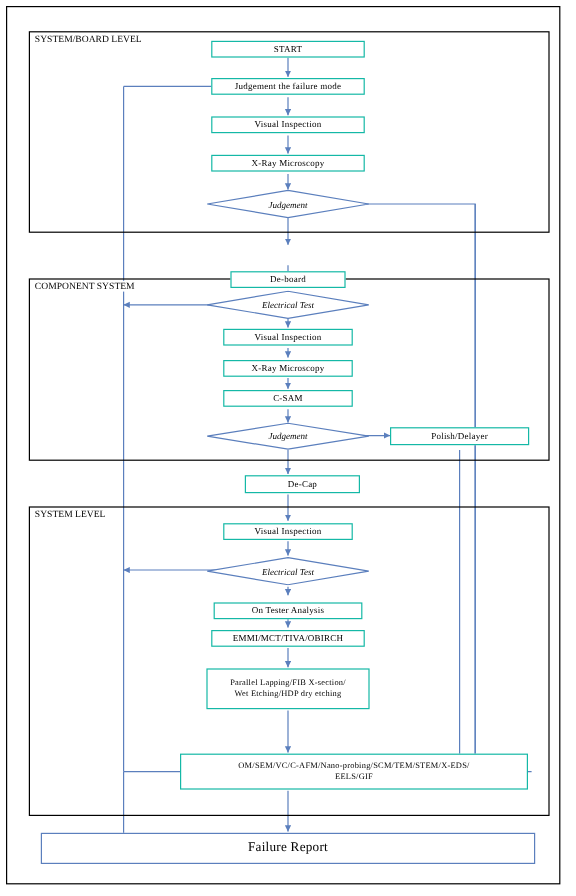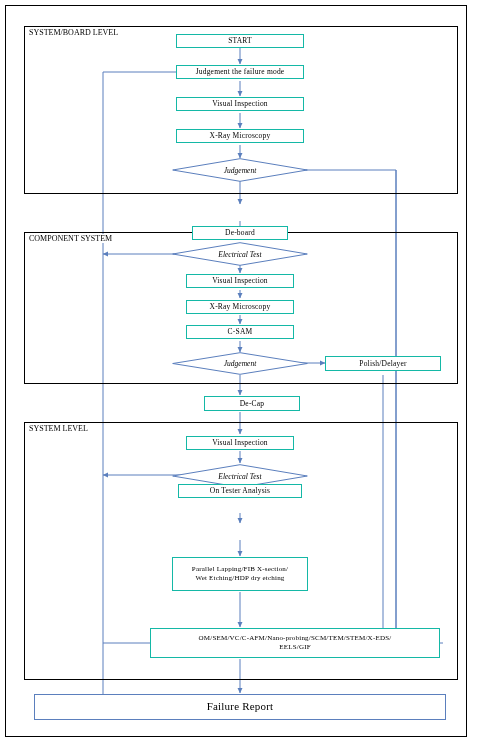--- a/index.html
+++ b/index.html
@@ -206,22 +206,23 @@
 
   <div class="node" style="left:186px; top:436px; width:108px; height:14px;">Visual Inspection</div>
 
   <div class="diamond-wrap" style="left:172px; top:464px; width:136px; height:24px;">
     <svg width="136" height="24" viewBox="0 0 136 24">
       <polygon points="68,0.7 135.3,12 68,23.3 0.7,12" fill="#ffffff" stroke="#5b7fbd" stroke-width="1"></polygon>
     </svg>
     <div class="diamond-label">Electrical Test</div>
   </div>
 
-  <div class="node" style="left:178px; top:484px; width:124px; height:14px;">On Tester Analysis</div>
-
+  <div class="node" style="left:178px; top:502px; width:124px; height:14px;">On Tester Analysis</div>
+
+  <div class="node" style="left:176px; top:525px; width:128px; height:14px;">EMMI/MCT/TIVA/OBIRCH</div>
 
   <div class="node multi" style="left:172px; top:557px; width:136px; height:34px;">
     <span style="white-space:pre-line;">Parallel Lapping/FIB X-section/
 Wet Etching/HDP dry etching</span>
   </div>
 
   <div class="node multi" style="left:150px; top:628px; width:290px; height:30px;">
     <span style="white-space:pre-line;">OM/SEM/VC/C-AFM/Nano-probing/SCM/TEM/STEM/X-EDS/
 EELS/GIF</span>
   </div>

